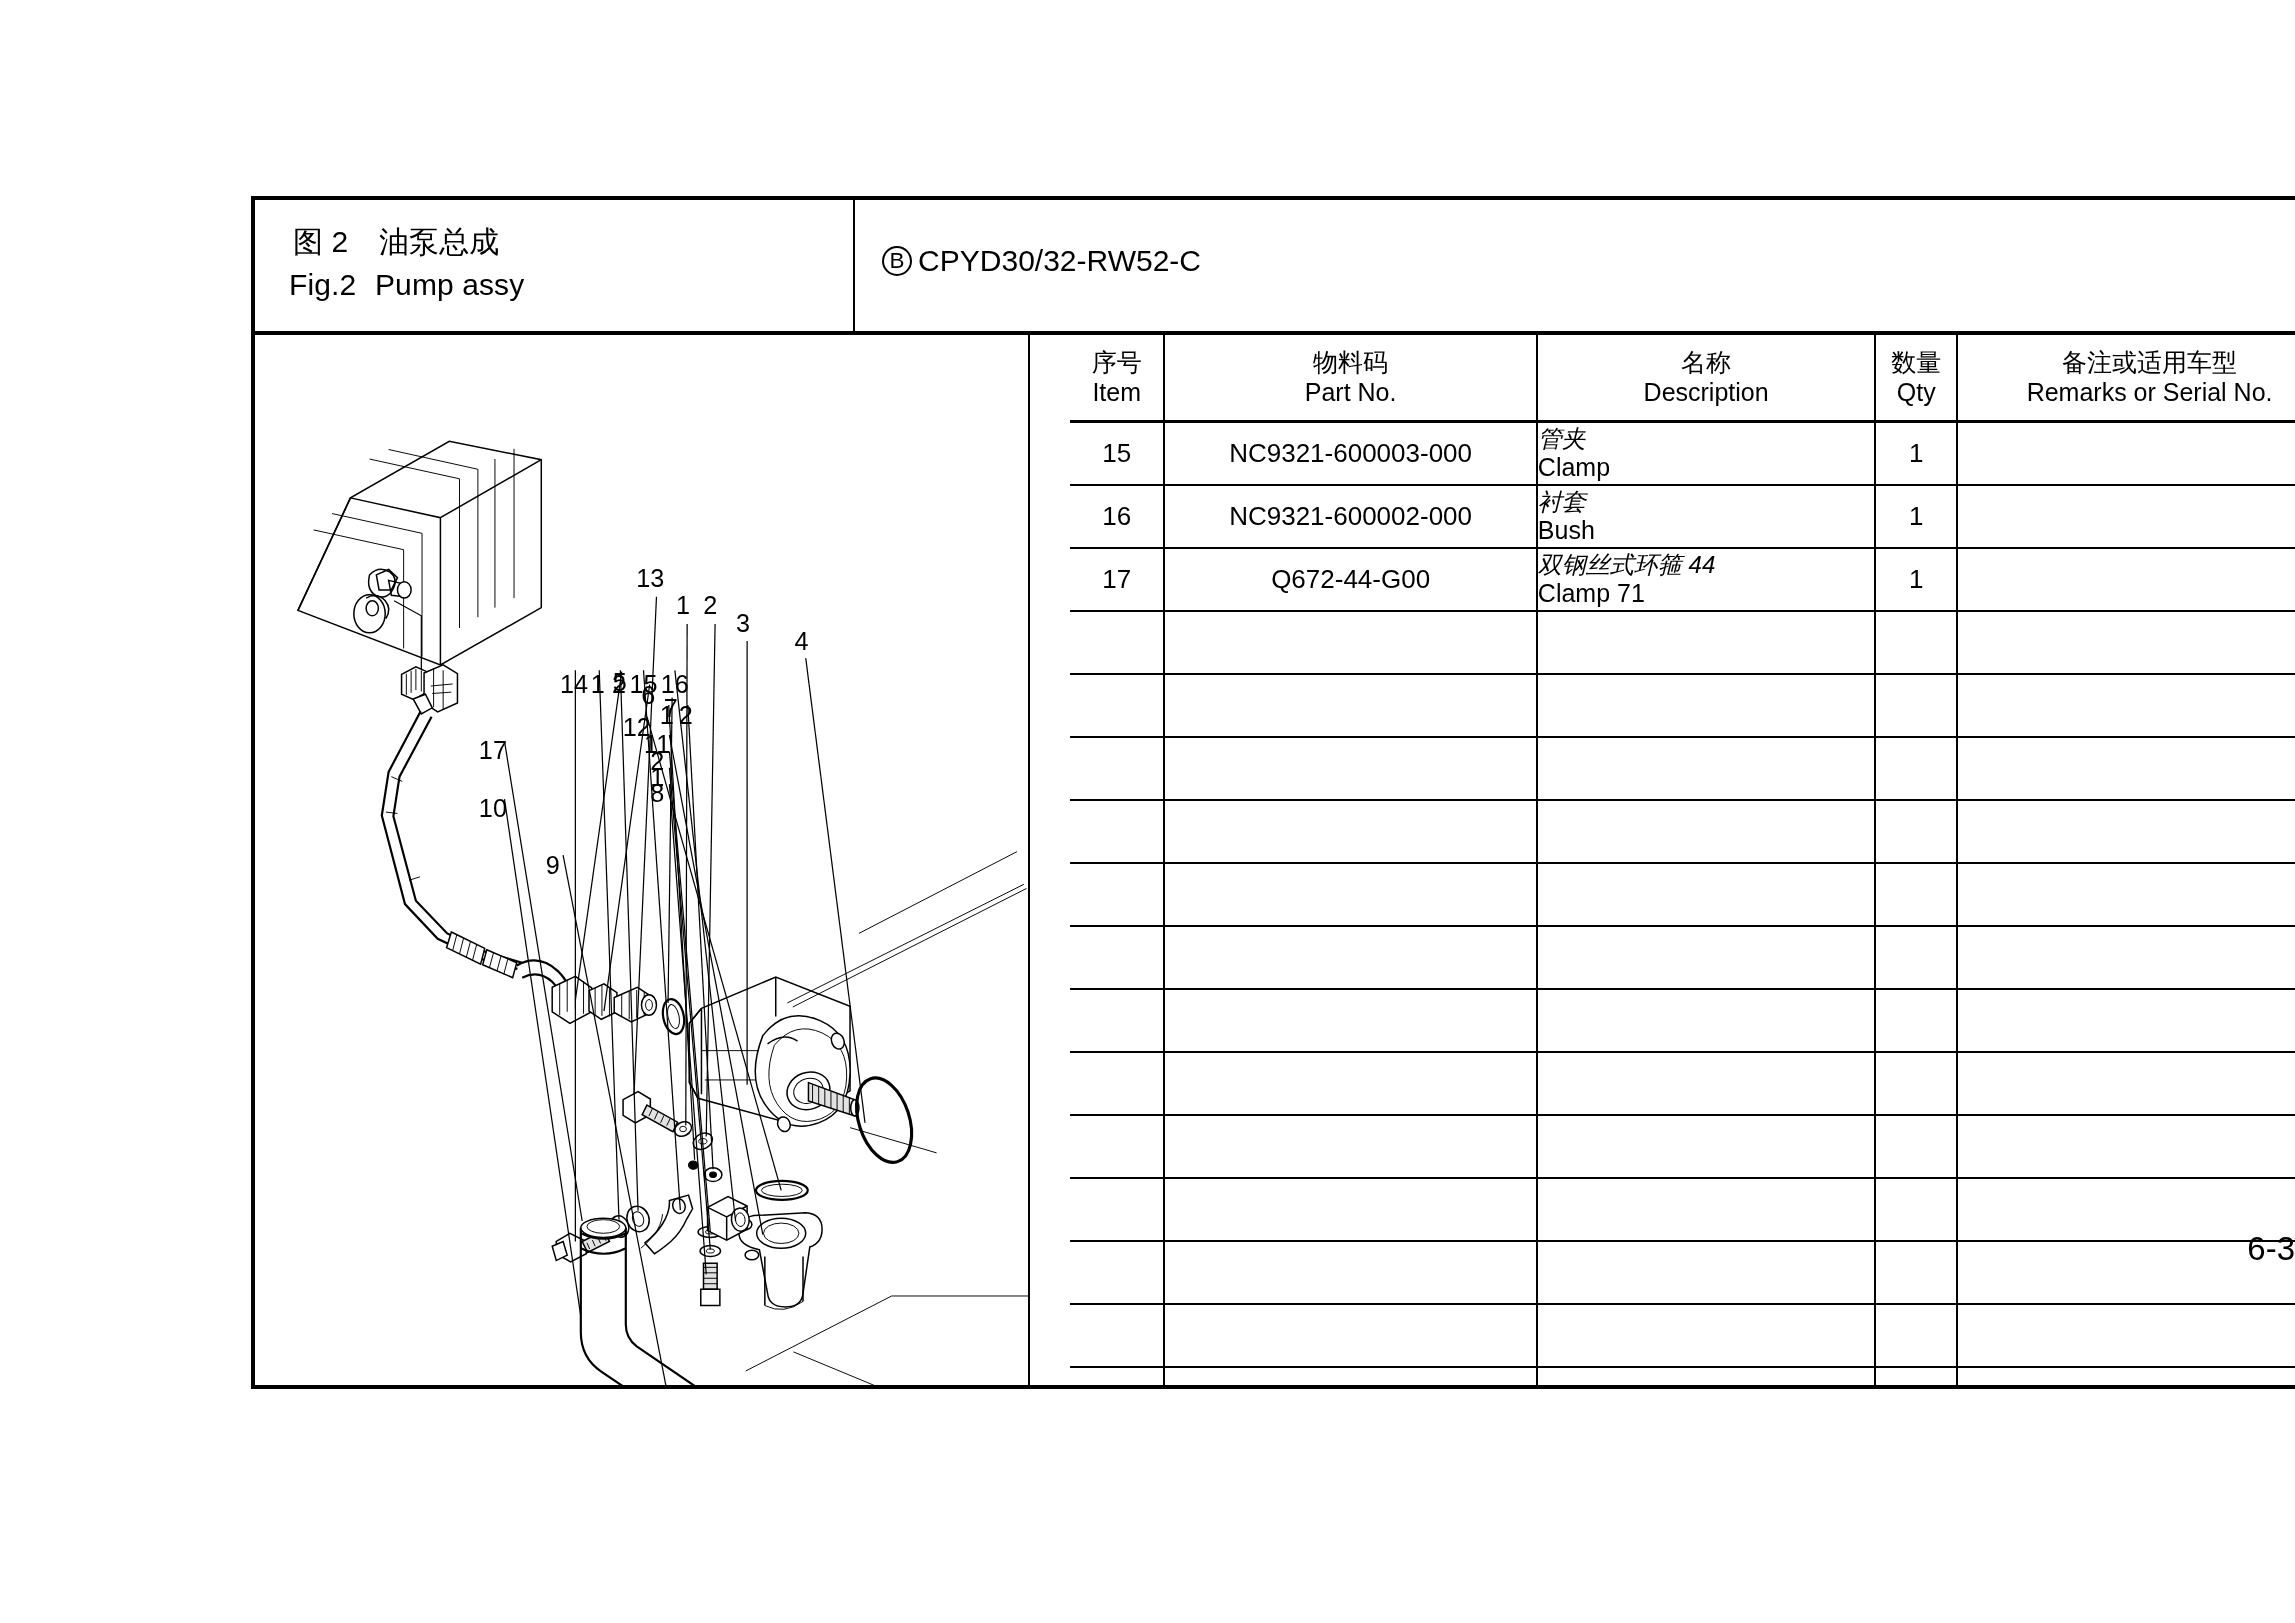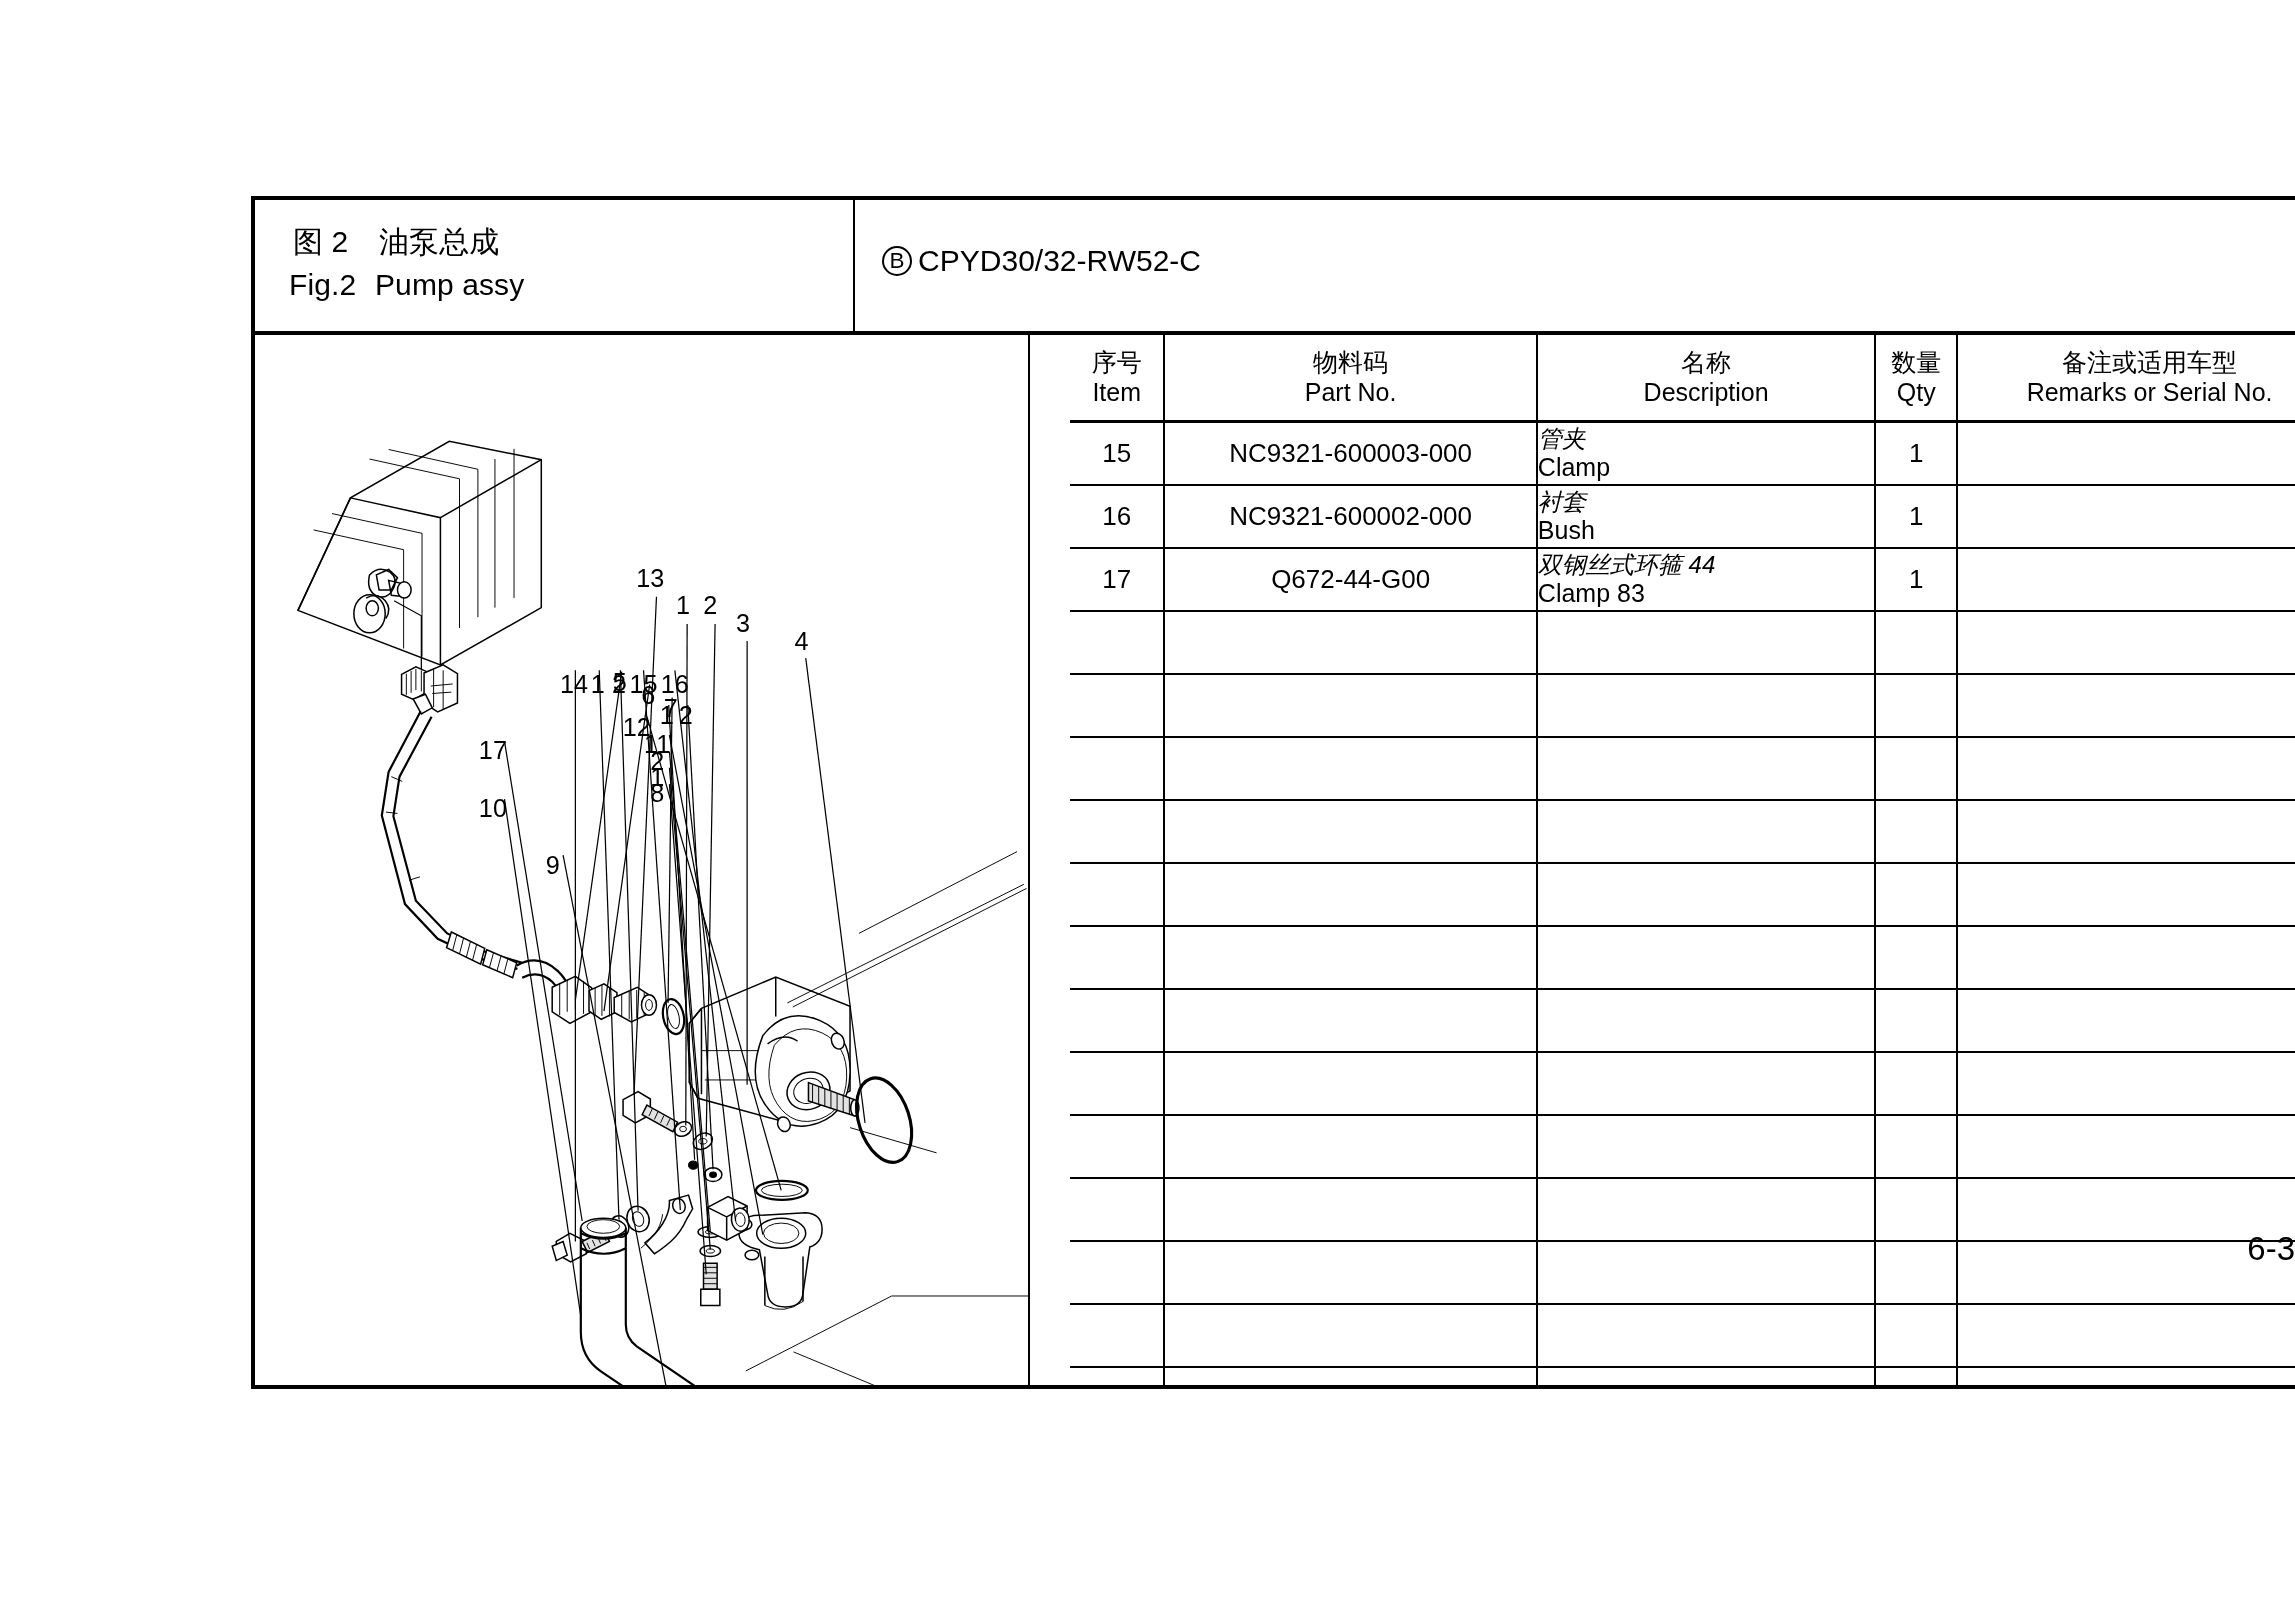--- a/index.html
+++ b/index.html
@@ -496,21 +496,21 @@
                 <span class="d-en">Bush</span>
               </td>
               <td class="row-cell c-qty col-qty">1</td>
               <td class="row-cell col-remarks"></td>
             </tr>
             <tr>
               <td class="row-cell c-item col-item">17</td>
               <td class="row-cell c-part col-part">Q672-44-G00</td>
               <td class="row-cell c-desc col-desc">
                 <span class="d-cn">双钢丝式环箍  44</span>
-                <span class="d-en">Clamp 83</span>
+                <span class="d-en">Clamp 71</span>
               </td>
               <td class="row-cell c-qty col-qty">1</td>
               <td class="row-cell col-remarks"></td>
             </tr>
             <tr>
               <td class="row-cell col-item">&nbsp;</td>
               <td class="row-cell col-part">&nbsp;</td>
               <td class="row-cell col-desc">&nbsp;</td>
               <td class="row-cell col-qty">&nbsp;</td>
               <td class="row-cell col-remarks">&nbsp;</td>

